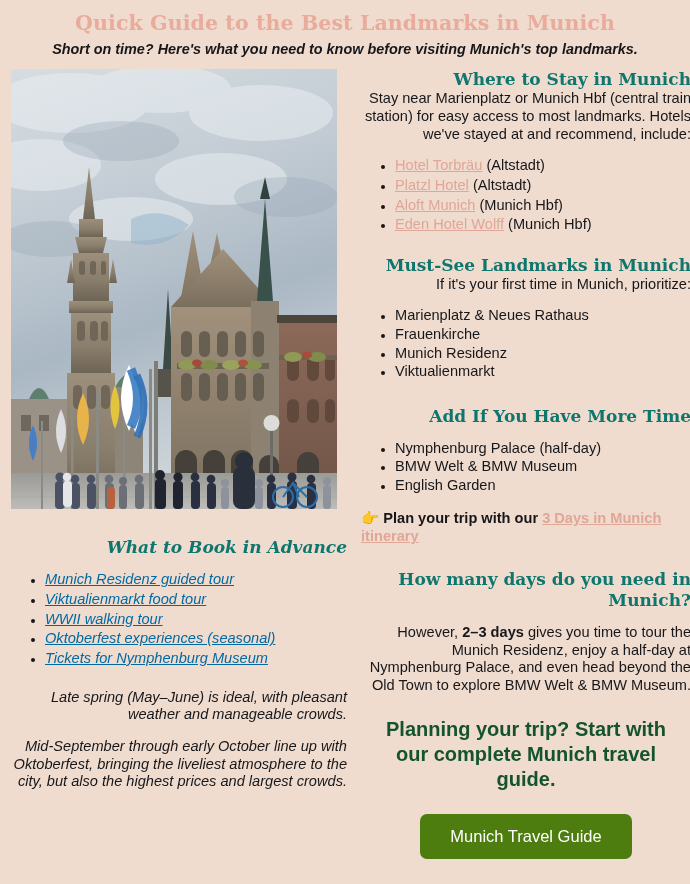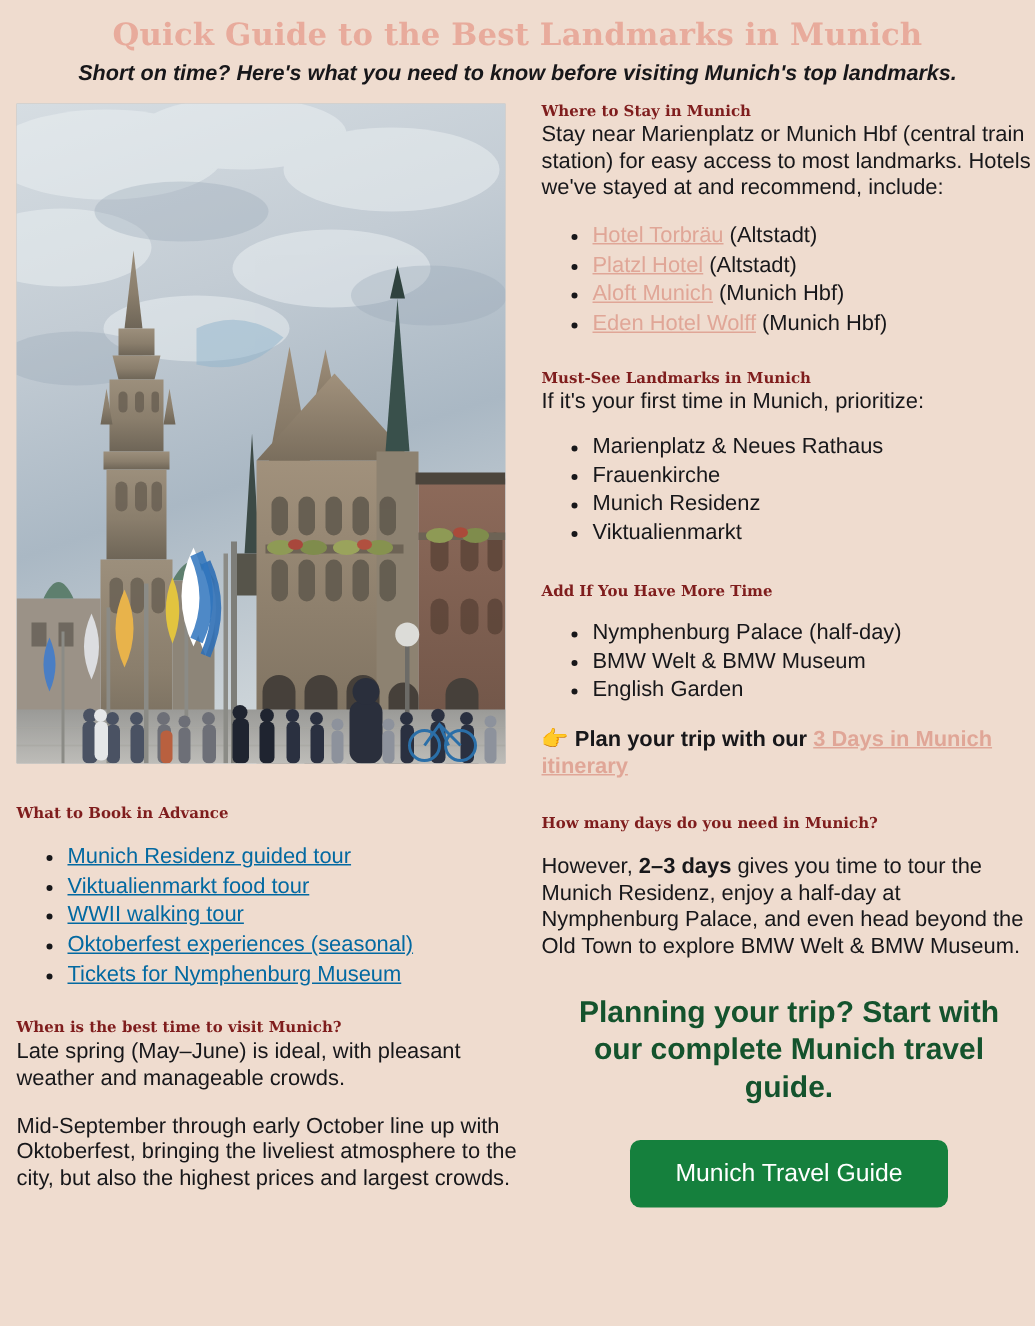--- a/index.html
+++ b/index.html
@@ -43,47 +43,49 @@
     line-height: 1.2;
     margin: 0 0 2px 0;
   }
 
   
   .cols {
     display: flex;
     gap: 0px;
     margin-top: 11px;
   }
-  .col-left  { width: 336px; flex: 0 0 336px; }
+  .col-left  { width: 336px; flex: 0 0 336px; font-style: italic; }
   .col-right { width: 330px; flex: 0 0 330px; margin-left: 14px; }
 
   
   .hero {
     width: 326px;
     height: 440px;
     position: relative;
     overflow: hidden;
     background: #b9c3c9;
   }
   .hero svg { display: block; width: 326px; height: 440px; }
 
   
   h3.sec {
     font-family: "DejaVu Serif", "Liberation Serif", serif;
     font-weight: bold;
-    font-size: 10px;
-    color: #7f1d1d;
+    font-size: 17px;
+    color: #0f766e;
     margin: 0 0 1px 0;
     line-height: 1.2;
+    text-align: right;
   }
   p.body {
     font-size: 14.6px;
     line-height: 1.21;
     margin: 0;
     color: #17171a;
+    text-align: right;
   }
   p.gap { margin-top: 14px; }
 
   ul.bl {
     margin: 13px 0 0 0;
     padding-left: 34px;
     list-style: disc;
   }
   ul.bl li {
     font-size: 14.6px;
@@ -120,21 +122,21 @@
     font-size: 20px;
     font-weight: bold;
     line-height: 1.25;
     color: #14532d;
     padding: 0 12px;
     margin: 0;
   }
   .cta-btn {
     display: inline-block;
     margin-top: 22px;
-    background: #15803d;
+    background: #4d7c0f;
     color: #ffffff;
     font-size: 16.5px;
     padding: 14px 30px 15px 30px;
     border: none;
     border-radius: 7px;
     font-family: "Liberation Sans", sans-serif;
     cursor: pointer;
     line-height: 1;
   }
   .sp-20 { height: 20px; }
@@ -398,21 +400,20 @@
       <ul class="bl">
         <li><a class="lnk lnk-soft" href="#">Munich Residenz guided tour</a></li>
         <li><a class="lnk lnk-soft" href="#">Viktualienmarkt food tour</a></li>
         <li><a class="lnk lnk-soft" href="#">WWII walking tour</a></li>
         <li><a class="lnk lnk-soft" href="#">Oktoberfest experiences (seasonal)</a></li>
         <li><a class="lnk lnk-soft" href="#">Tickets for Nymphenburg Museum</a></li>
       </ul>
 
       <div class="sp-20"></div>
 
-      <h3 class="sec">When is the best time to visit Munich?</h3>
       <p class="body">Late spring (May–June) is ideal, with pleasant weather and manageable crowds.</p>
       <p class="body gap">Mid-September through early October line up with Oktoberfest, bringing the liveliest atmosphere to the city, but also the highest prices and largest crowds.</p>
     </div>
 
     <div class="col-right">
 
       <h3 class="sec">Where to Stay in Munich</h3>
       <p class="body">Stay near Marienplatz or Munich Hbf (central train station) for easy access to most landmarks. Hotels we've stayed at and recommend, include:</p>
       <ul class="bl">
         <li><a class="lnk" href="#">Hotel Torbräu</a> <span>(Altstadt)</span></li>

